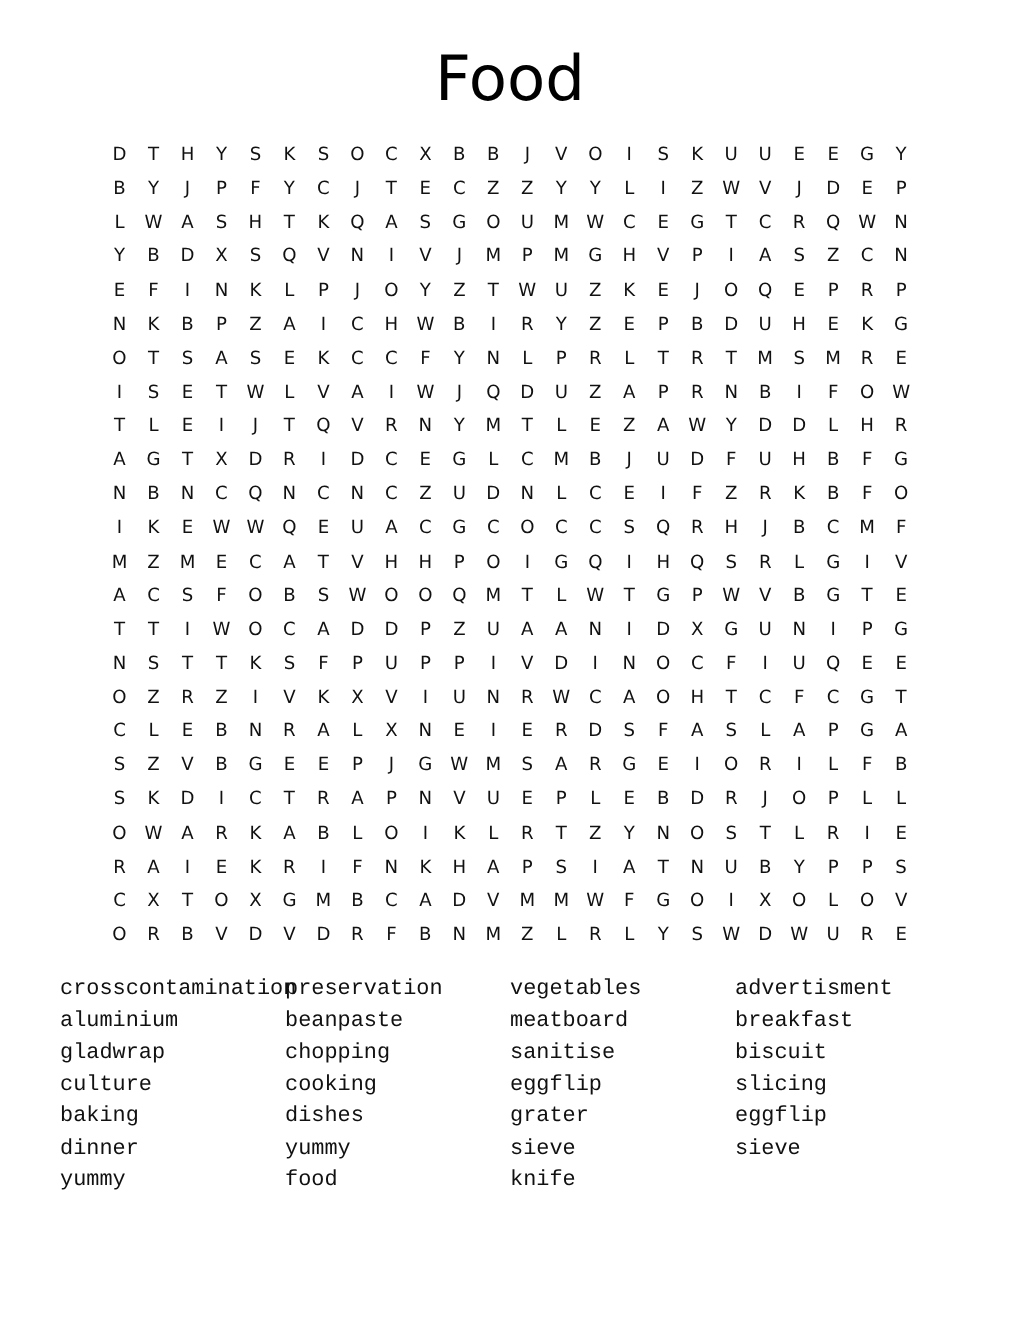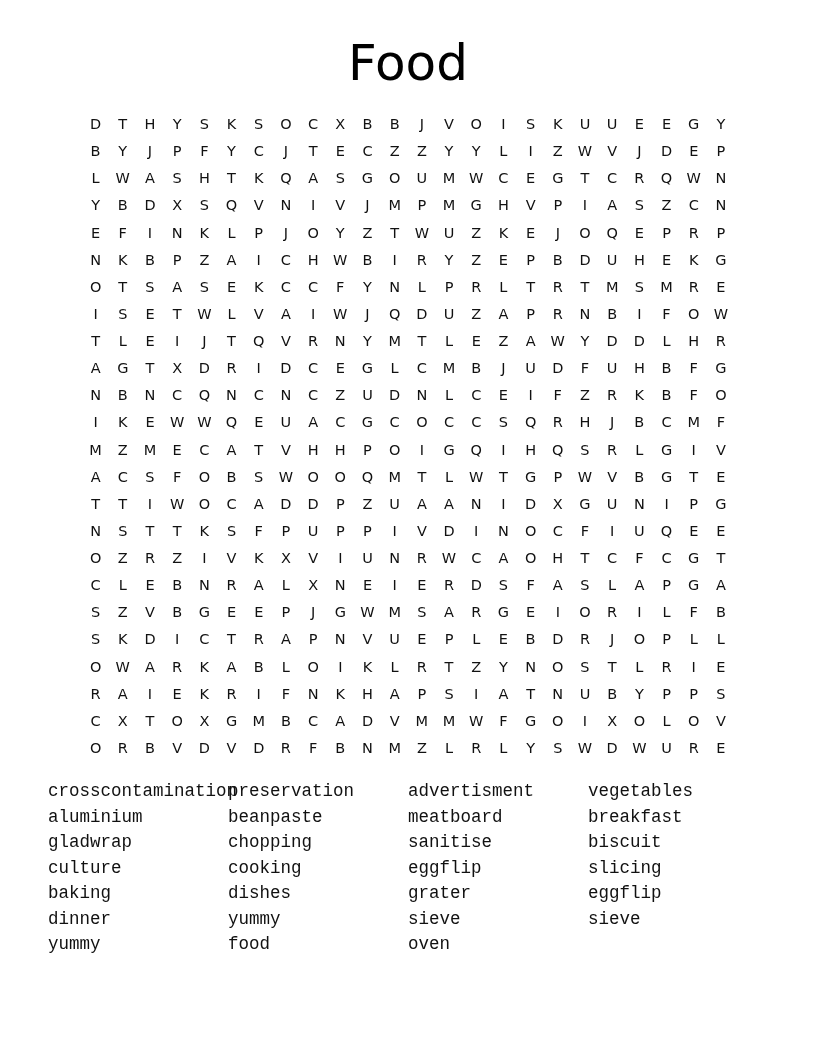--- a/index.html
+++ b/index.html
@@ -637,22 +637,22 @@
     <div class="cell">D</div>
     <div class="cell">W</div>
     <div class="cell">U</div>
     <div class="cell">R</div>
     <div class="cell">E</div>
   </div>
 
 <div class="words" id="words">
     <div class="word">crosscontamination</div>
     <div class="word">preservation</div>
+    <div class="word">vegetables</div>
     <div class="word">advertisment</div>
-    <div class="word">vegetables</div>
     <div class="word">aluminium</div>
     <div class="word">beanpaste</div>
     <div class="word">meatboard</div>
     <div class="word">breakfast</div>
     <div class="word">gladwrap</div>
     <div class="word">chopping</div>
     <div class="word">sanitise</div>
     <div class="word">biscuit</div>
     <div class="word">culture</div>
     <div class="word">cooking</div>
@@ -661,14 +661,14 @@
     <div class="word">baking</div>
     <div class="word">dishes</div>
     <div class="word">grater</div>
     <div class="word">eggflip</div>
     <div class="word">dinner</div>
     <div class="word">yummy</div>
     <div class="word">sieve</div>
     <div class="word">sieve</div>
     <div class="word">yummy</div>
     <div class="word">food</div>
-    <div class="word">oven</div>
+    <div class="word">knife</div>
   </div>
 
 </body></html>

